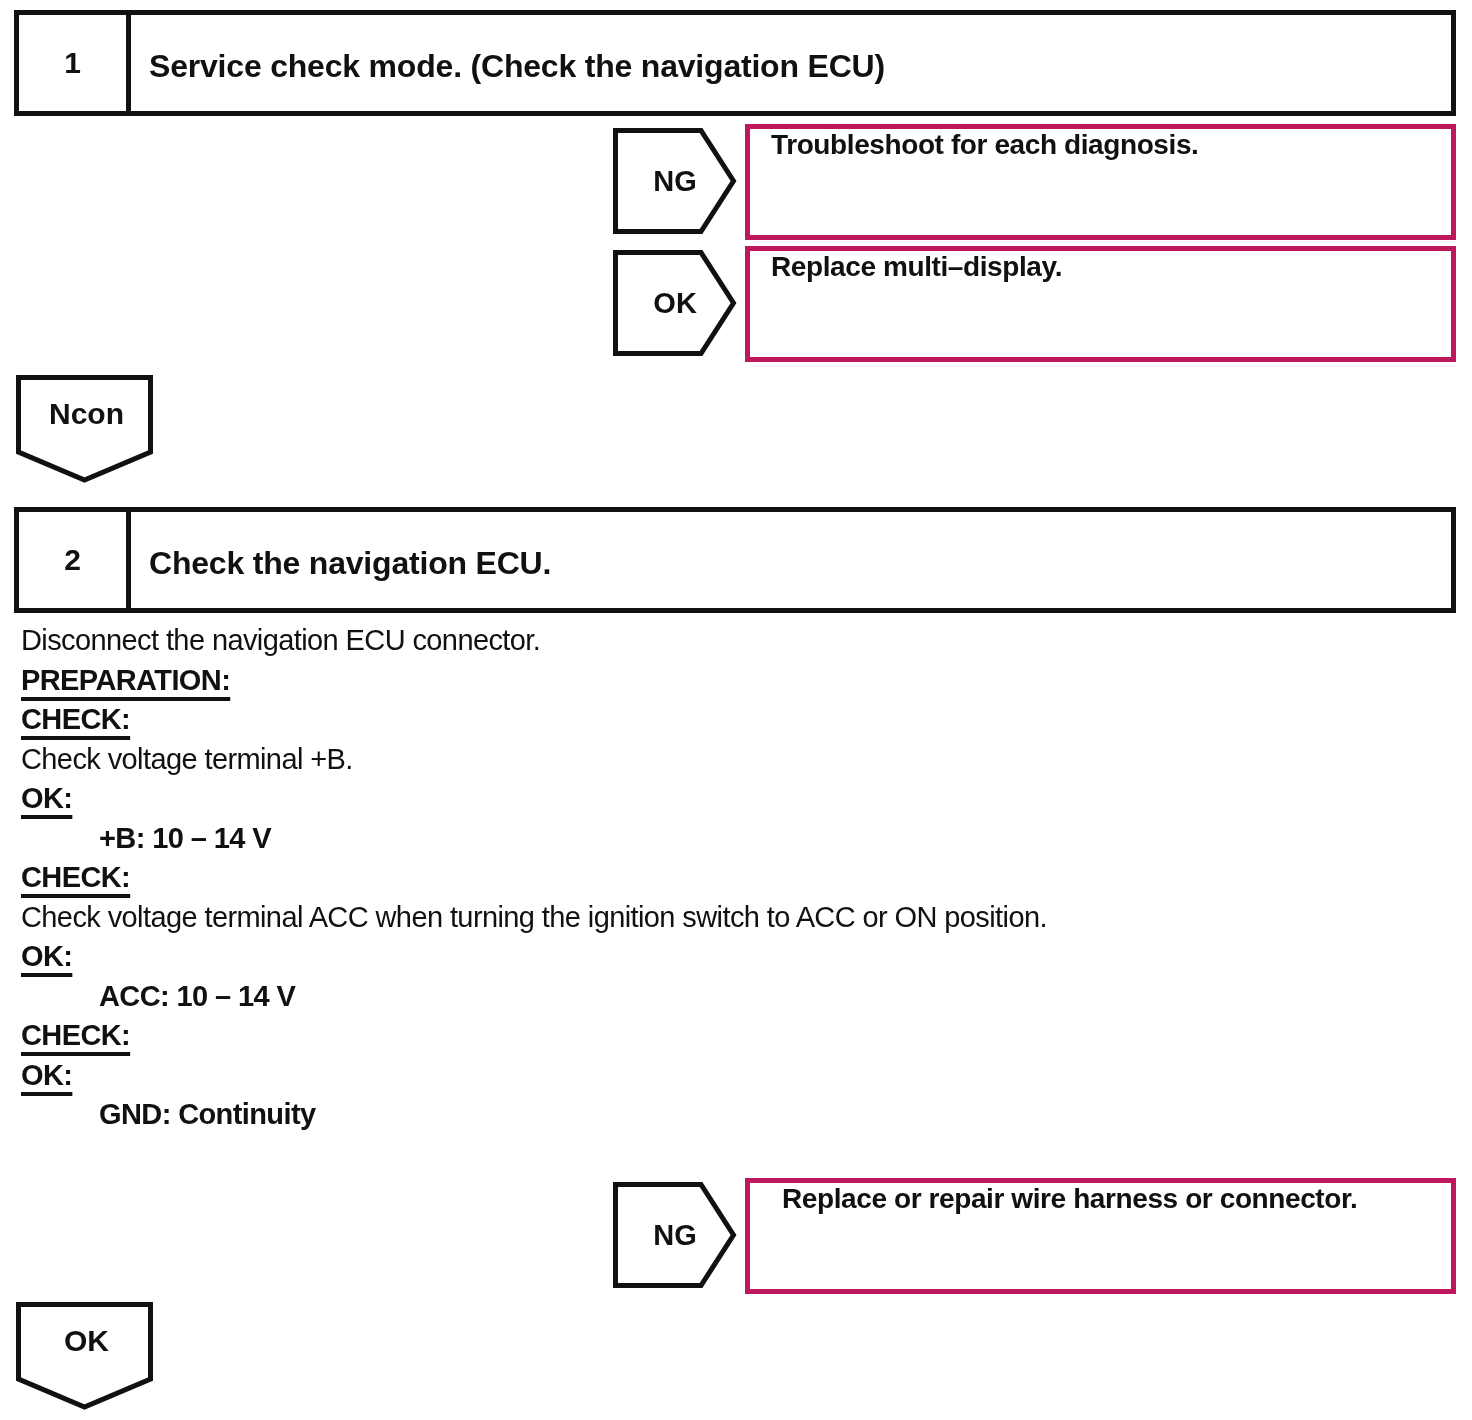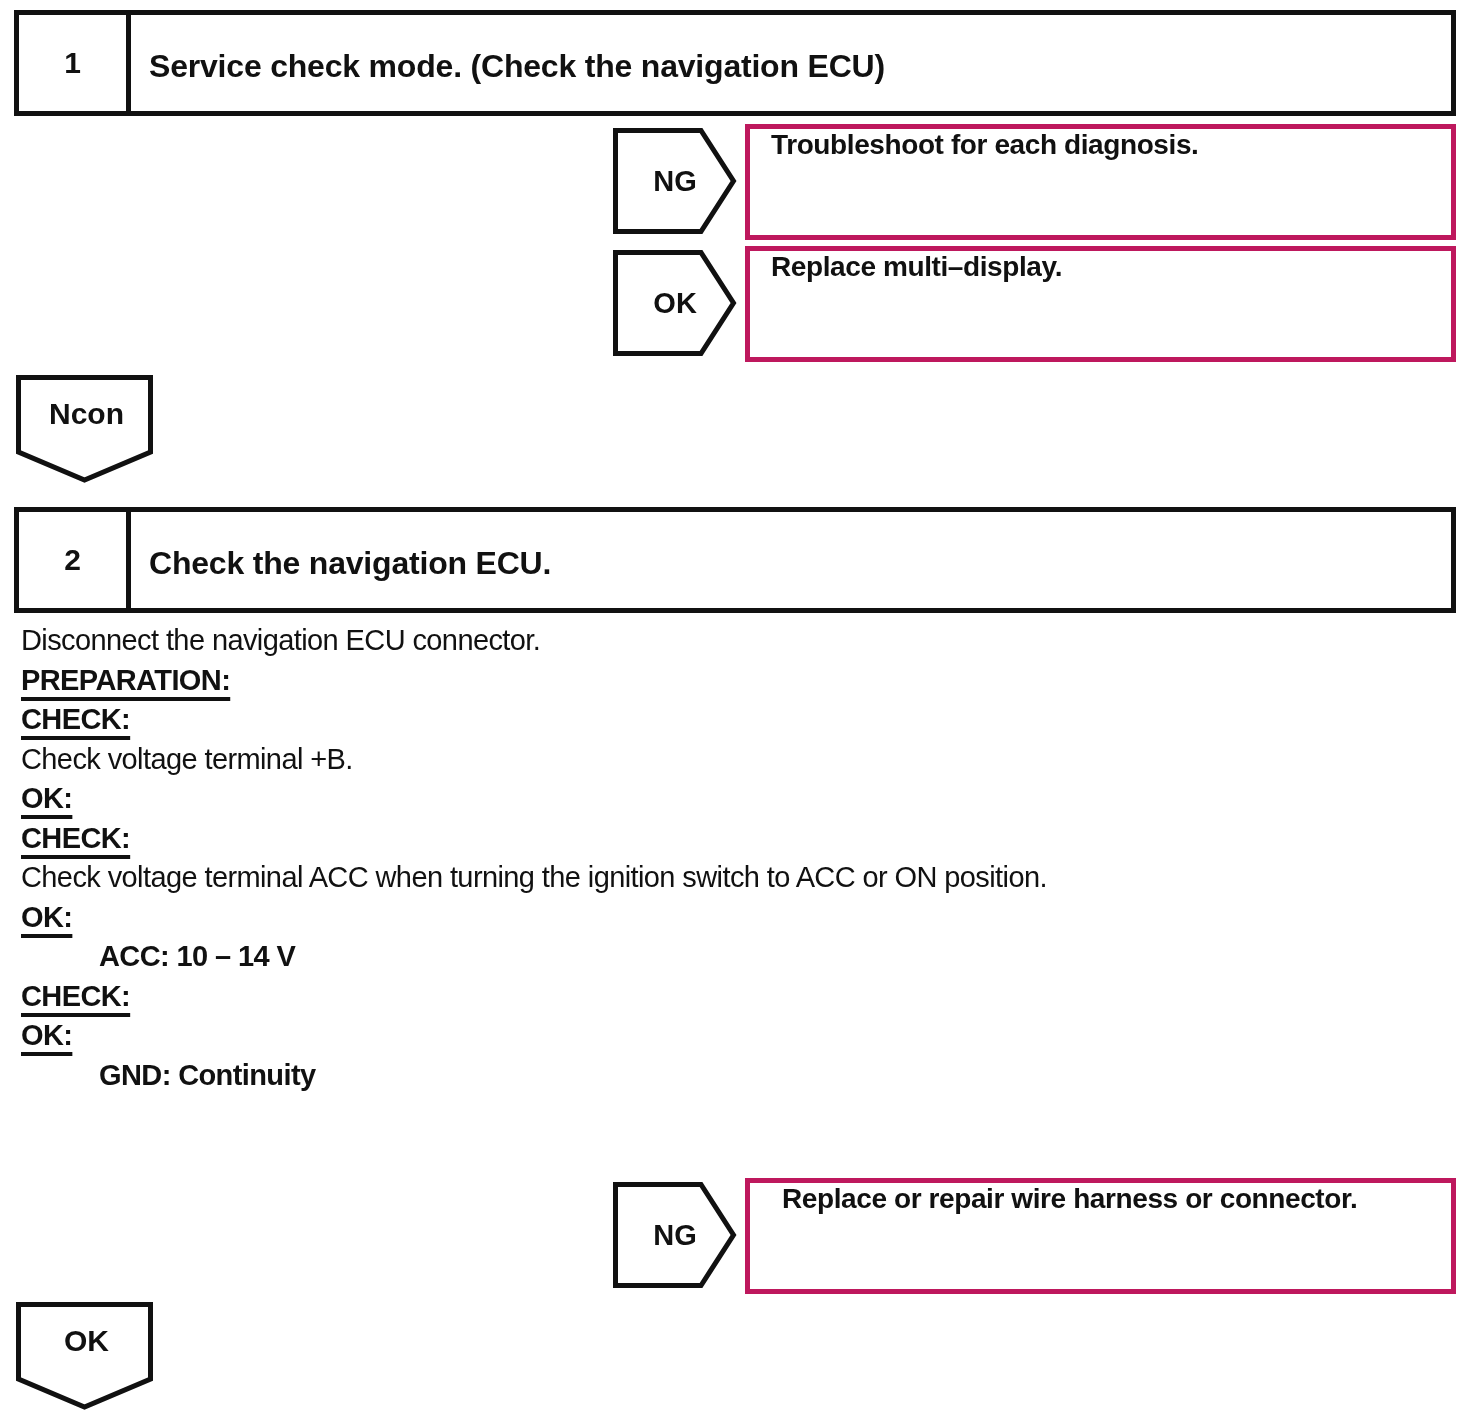--- a/index.html
+++ b/index.html
@@ -169,20 +169,21 @@
     <div class="step-num">2</div>
     <div class="step-title">Check the navigation ECU.</div>
   </div>
 
   <div class="body-block">
     <div class="line">Disconnect the navigation ECU connector.</div>
     <div class="line"><span class="lbl-line">PREPARATION:</span></div>
     <div class="line"><span class="lbl-line">CHECK:</span></div>
     <div class="line">Check voltage terminal +B.</div>
     <div class="line"><span class="lbl-line">OK:</span></div>
+    <div class="line spec-line">+B: 10 – 14 V</div>
     <div class="line"><span class="lbl-line">CHECK:</span></div>
     <div class="line">Check voltage terminal ACC when turning the ignition switch to ACC or ON position.</div>
     <div class="line"><span class="lbl-line">OK:</span></div>
     <div class="line spec-line">ACC: 10 – 14 V</div>
     <div class="line"><span class="lbl-line">CHECK:</span></div>
     <div class="line"><span class="lbl-line">OK:</span></div>
     <div class="line spec-line">GND: Continuity</div>
   </div>
 
   <div class="pointer" style="top:1182px;">

